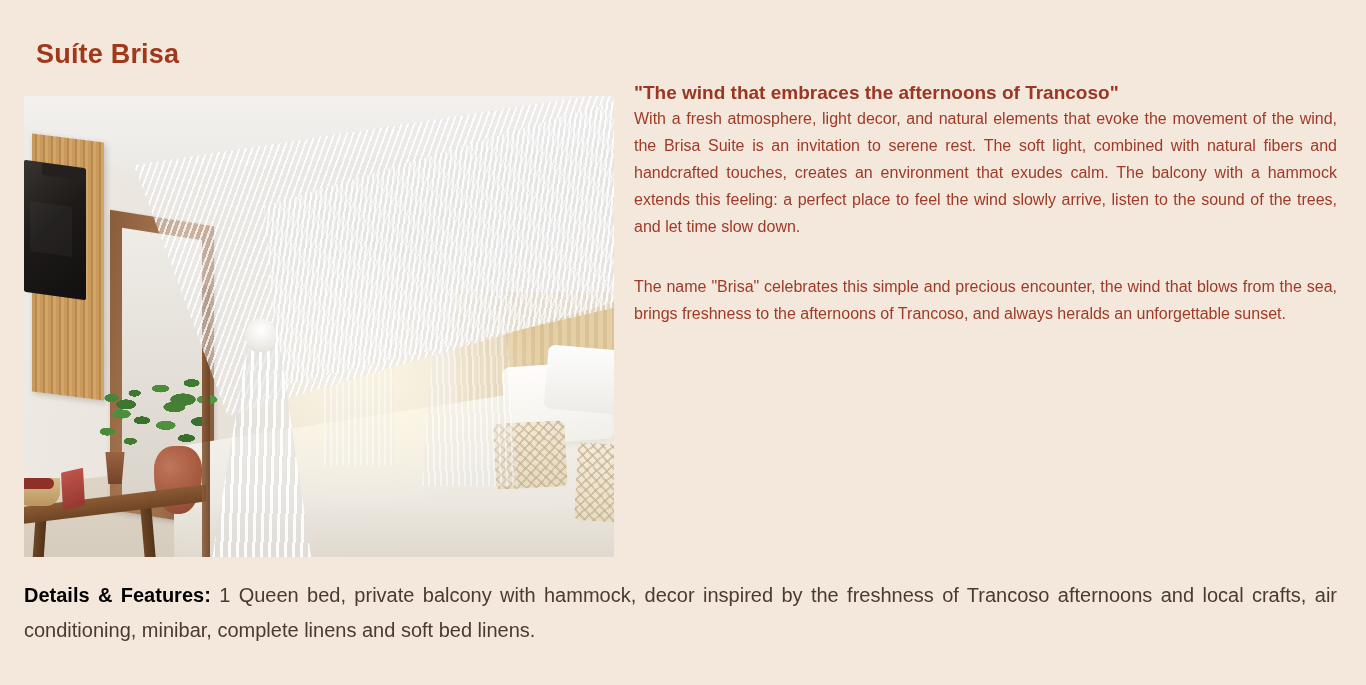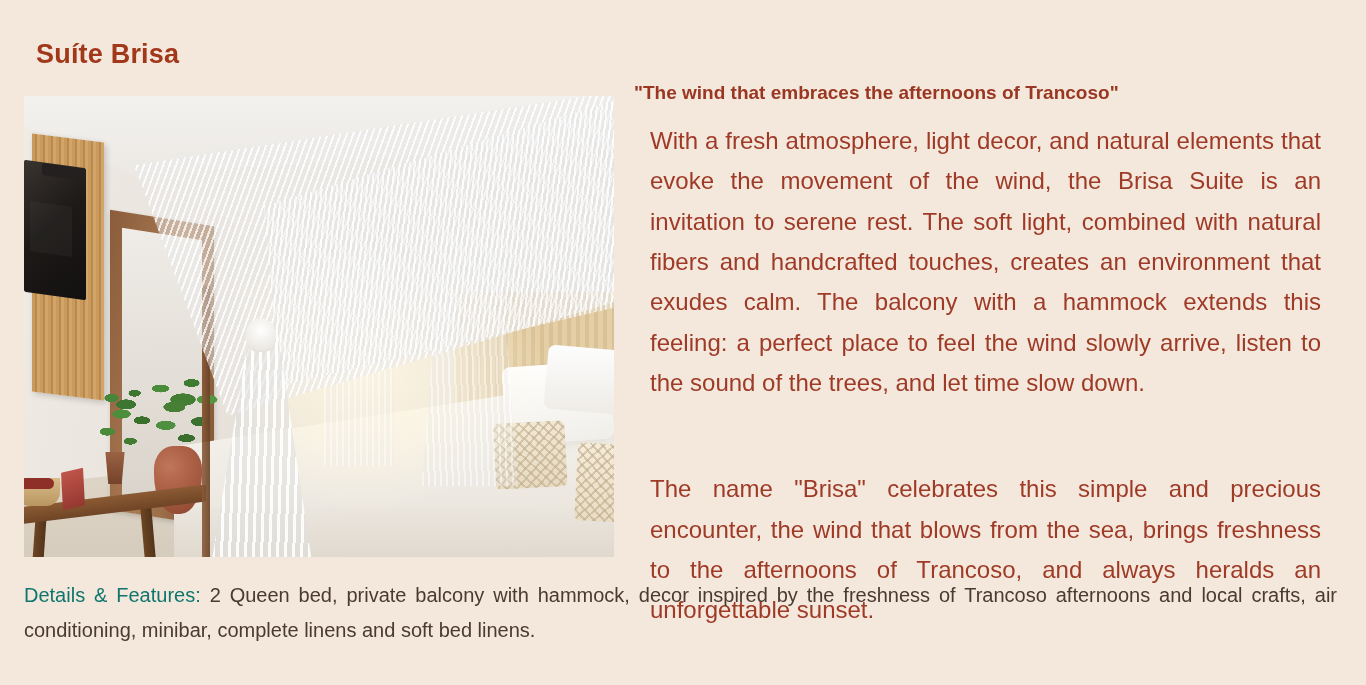--- a/index.html
+++ b/index.html
@@ -316,41 +316,41 @@
     width: 703px;
   }
   .quote-heading {
     font-size: 19px;
     font-weight: bold;
     color: #9a3722;
     line-height: 1.32;
     margin: 0 0 1px 0;
   }
   .body-para {
-    font-size: 24px;
+    font-size: 16px;
     color: #9e3a26;
     line-height: 1.68;
     text-align: justify;
-    margin: 16px;
+    margin: 0;
     hyphens: none;
   }
   .para-gap { height: 34px; }
 
   
   .details {
     position: absolute;
     left: 24px;
     top: 578px;
     width: 1313px;
     font-size: 20px;
     color: #4a3a31;
     line-height: 1.76;
     text-align: justify;
   }
-  .details b { font-weight: normal; color: #0f766e; }
+  .details b { font-weight: bold; color: #000000; }
 </style>
 </head>
 <body>
 
 <div class="page">
 
   <div class="room-title">Suíte Brisa</div>
 
   <div class="photo">
     <div class="ph-layer wall-back"></div>
@@ -399,16 +399,16 @@
   </div>
 
   <div class="text-col">
     <div class="quote-heading">"The wind that embraces the afternoons of Trancoso"</div>
     <p class="body-para">With a fresh atmosphere, light decor, and natural elements that evoke the movement of the wind, the Brisa Suite is an invitation to serene rest. The soft light, combined with natural fibers and handcrafted touches, creates an environment that exudes calm. The balcony with a hammock extends this feeling: a perfect place to feel the wind slowly arrive, listen to the sound of the trees, and let time slow down.</p>
     <div class="para-gap"></div>
     <p class="body-para">The name "Brisa" celebrates this simple and precious encounter, the wind that blows from the sea, brings freshness to the afternoons of Trancoso, and always heralds an unforgettable sunset.</p>
   </div>
 
   <div class="details">
-    <b>Details &amp; Features:</b><span> 2 Queen bed, private balcony with hammock, decor inspired by the freshness of Trancoso afternoons and local crafts, air conditioning, minibar, complete linens and soft bed linens.</span>
+    <b>Details &amp; Features:</b><span> 1 Queen bed, private balcony with hammock, decor inspired by the freshness of Trancoso afternoons and local crafts, air conditioning, minibar, complete linens and soft bed linens.</span>
   </div>
 
 </div>
 
 </body></html>

